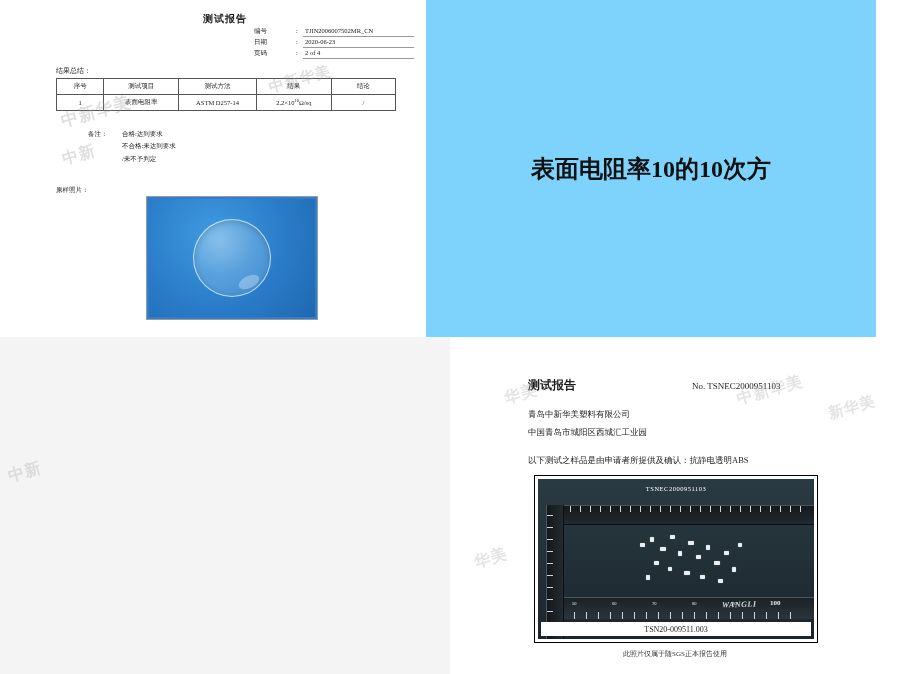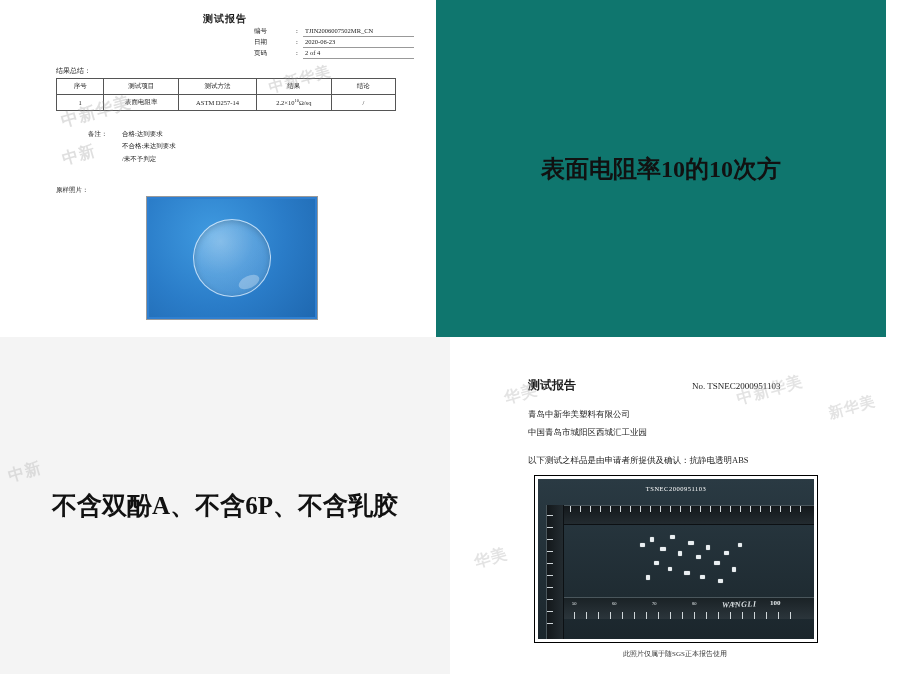--- a/index.html
+++ b/index.html
@@ -11,21 +11,21 @@
     overflow: hidden;
   }
   .grid {
     position: relative;
     width: 900px; height: 674px;
   }
 
   
   .quad { position: absolute; overflow: hidden; font-family: Liberation Serif, serif; }
   #q-tl { left: 0; top: 0; width: 450px; height: 337px; background: #ffffff; }
-  #q-tr { left: 436px; top: 0; width: 450px; height: 337px; background: #0f766e; }
+  #q-tr { left: 426px; top: 0; width: 450px; height: 337px; background: #7dd3fc; }
   #q-bl { left: 0; top: 337px; width: 450px; height: 337px; background: #f4f4f4; }
   #q-br { left: 450px; top: 337px; width: 450px; height: 337px; background: #ffffff; }
 
   
   .wm {
     position: absolute;
     color: rgba(150,150,150,0.30);
     font-weight: bold;
     white-space: nowrap;
     transform: rotate(-16deg);
@@ -267,21 +267,20 @@
   </div>
 
   <div class="quad" id="q-tr">
     <div class="headline-tr">
       <span>表面电阻率10的10次方</span>
     </div>
   </div>
 
   <div class="quad" id="q-bl">
     <div class="headline-bl">
-      <div class="l1">不含双酚A、不含6P、不含乳胶</div>
     </div>
   </div>
 
   <div class="quad" id="q-br">
     <div class="doc-br">
       <div class="br-title">测试报告</div>
       <div class="br-no">No. TSNEC2000951103</div>
       <div class="br-l1">青岛中新华美塑料有限公司</div>
       <div class="br-l2">中国青岛市城阳区西城汇工业园</div>
       <div class="br-l3">以下测试之样品是由申请者所提供及确认：抗静电透明ABS</div>
@@ -383,20 +382,23 @@
             <div class="chip" style="left:34px; top:36px; width:4px; height:4px;"></div>
             <div class="chip" style="left:50px; top:40px; width:6px; height:4px;"></div>
             <div class="chip" style="left:66px; top:44px; width:5px; height:4px;"></div>
             <div class="chip" style="left:12px; top:44px; width:4px; height:5px;"></div>
             <div class="chip" style="left:84px; top:48px; width:5px; height:4px;"></div>
             <div class="chip" style="left:104px; top:12px; width:4px; height:4px;"></div>
           </div>
 
           <div class="brand">WANGLI</div>
 
+          <div class="cap-band">
+            <span>TSN20-009511.003</span>
+          </div>
         </div>
       </div>
 
       <div class="br-footnote">此照片仅属于随SGS正本报告使用</div>
     </div>
   </div>
 
   <div class="wm" style="left:60px;  top:100px; font-size:17px;">中新华美</div>
   <div class="wm" style="left:268px; top:70px;  font-size:15px;">中新华美</div>
   <div class="wm" style="left:62px;  top:145px; font-size:16px;">中新</div>

